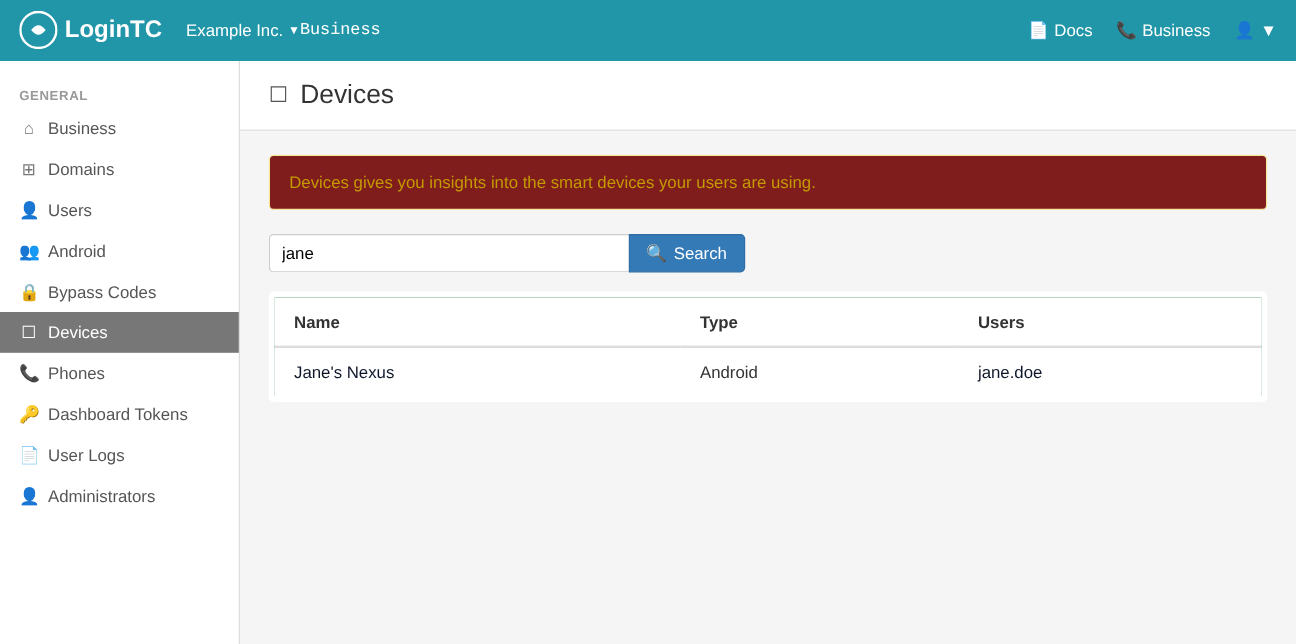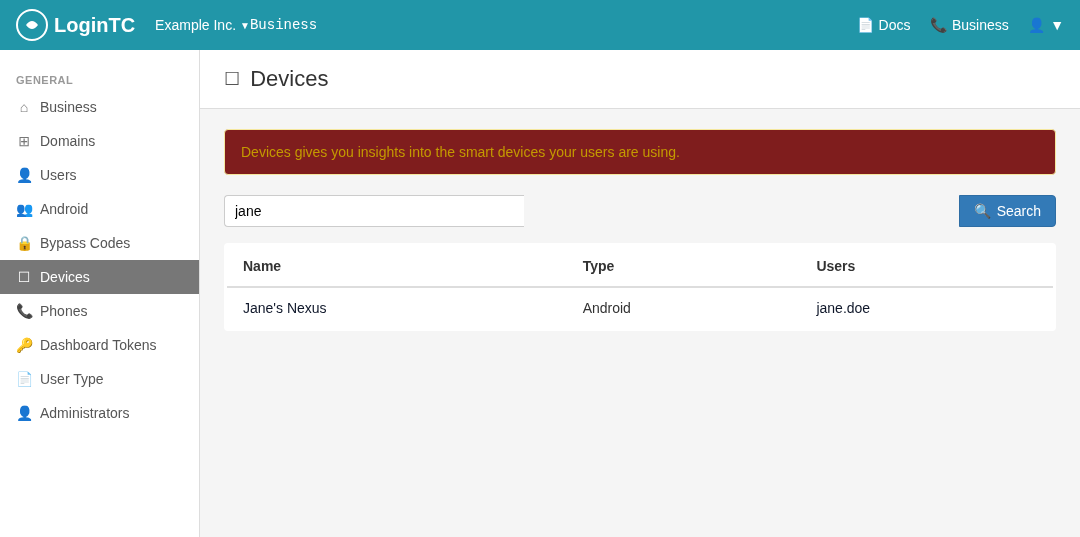--- a/index.html
+++ b/index.html
@@ -153,21 +153,21 @@
       border-radius: 4px;
       padding: 14px 16px;
       margin-bottom: 20px;
       color: #c49a00;
       font-size: 14px;
     }
 
     
     .search-bar {
       display: flex;
-      justify-content: space-between;
+      justify-content: flex-start;
       margin-bottom: 16px;
       gap: 0;
     }
     .search-input {
       width: 300px;
       padding: 7px 10px;
       border: 1px solid #ccc;
       border-right: none;
       border-radius: 4px 0 0 4px;
       font-size: 14px;
@@ -183,21 +183,21 @@
       font-size: 14px;
       display: flex;
       align-items: center;
       gap: 5px;
     }
 
     
     .data-table {
       width: 100%;
       background: #fff;
-      border: 3px solid #15803d;
+      border: 5px solid #15803d;
       border-radius: 4px;
       border-collapse: collapse;
       overflow: hidden;
     }
     .data-table thead tr {
       border-bottom: 2px solid #ddd;
     }
     .data-table th {
       text-align: left;
       padding: 12px 16px;
@@ -282,21 +282,21 @@
     <a class="sidebar-item" href="#">
       <span class="sidebar-icon">📞</span>
       <span>Phones</span>
     </a>
     <a class="sidebar-item" href="#">
       <span class="sidebar-icon">🔑</span>
       <span>Dashboard Tokens</span>
     </a>
     <a class="sidebar-item" href="#">
       <span class="sidebar-icon">📄</span>
-      <span>User Type</span>
+      <span>User Logs</span>
     </a>
 
 
     <a class="sidebar-item" href="#">
       <span class="sidebar-icon">👤</span>
       <span>Administrators</span>
     </a>
   </aside>
 
   <main class="main-content">

